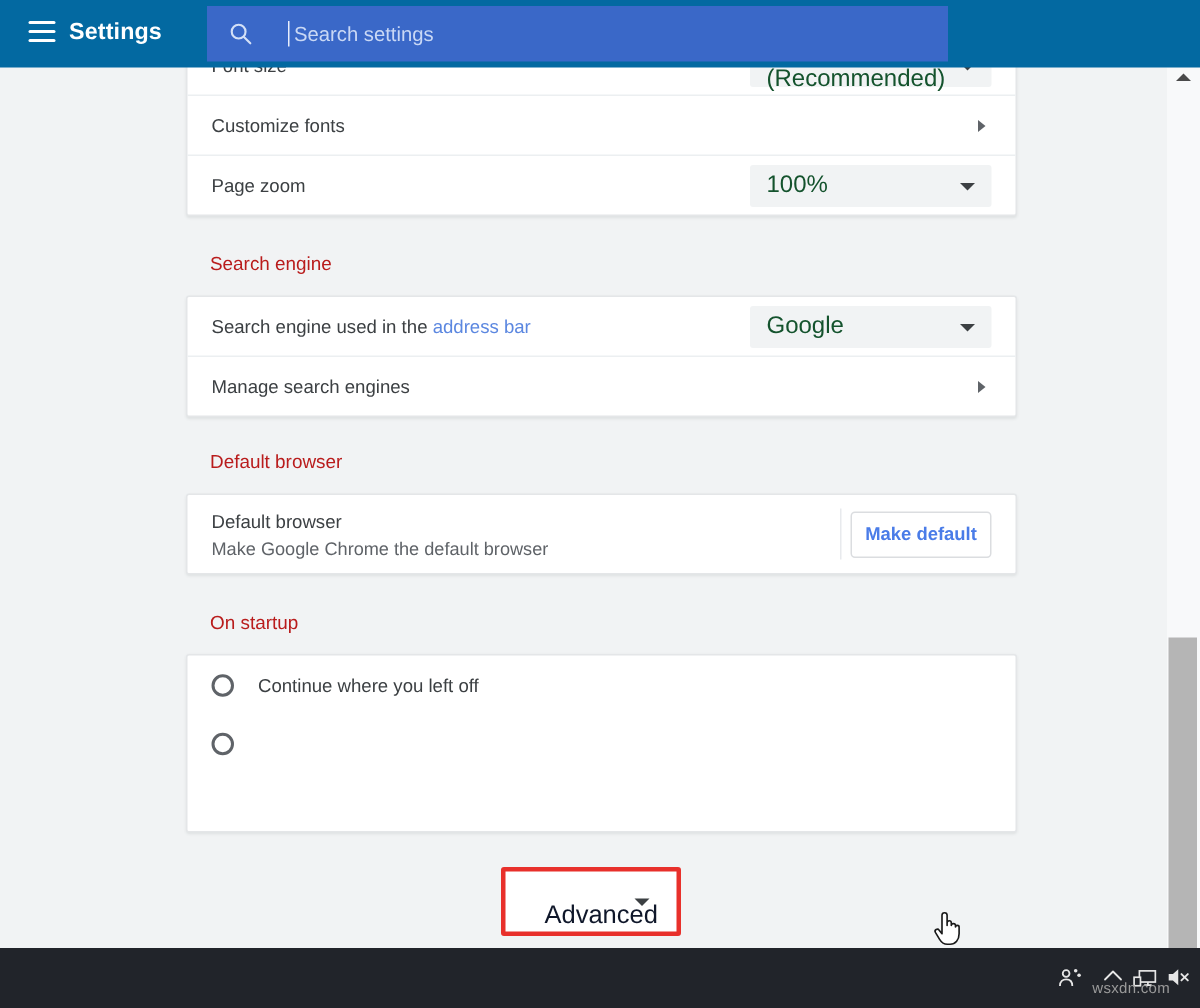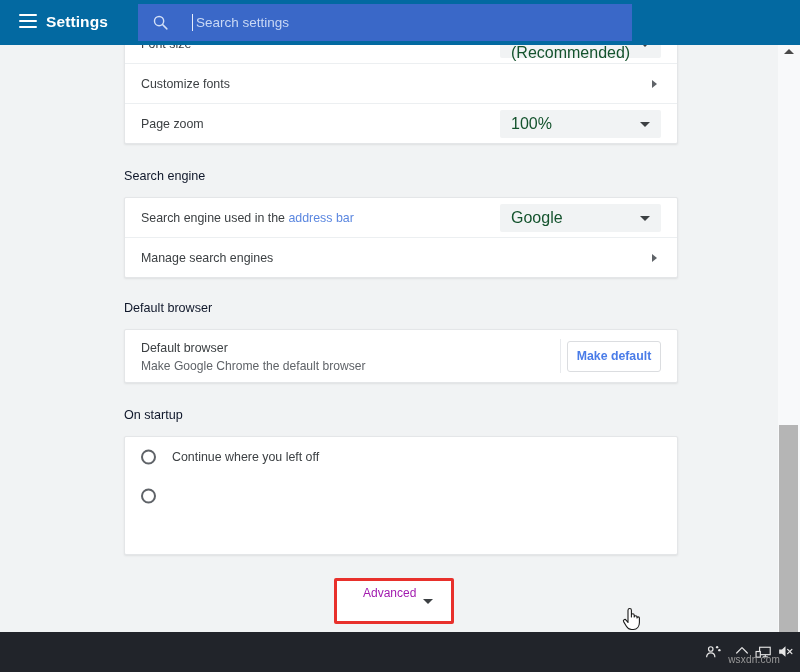--- a/index.html
+++ b/index.html
@@ -92,22 +92,22 @@
     position: absolute;
     left: 124px;
     width: 552px;
     background: #ffffff;
     border: 1px solid #e4e6e8;
     border-radius: 2px;
     box-shadow: 0 1px 2px rgba(60,64,67,.10);
   }
   .section-title {
     position: absolute;
-    left: 124px;
-    color: #0f172a;
+    left: 140px;
+    color: #b91c1c;
     font-size: 12.6px;
   }
   .row {
     position: relative;
     height: 39px;
     border-bottom: 1px solid #eceff1;
     cursor: pointer;
   }
   .row:last-child { border-bottom: none; }
   .row-label {
@@ -256,23 +256,23 @@
     box-sizing: border-box;
   }
   #advanced-btn {
     position: absolute;
     left: 0; top: 0;
     width: 114px; height: 40px;
     cursor: pointer;
   }
   #advanced-label {
     position: absolute;
-    left: 26px; top: 5px;
-    color: #a21caf;
-    font-size: 12px;
+    left: 26px; top: 19px;
+    color: #0f172a;
+    font-size: 17px;
   }
   #advanced-arrow {
     position: absolute;
     left: 86px; top: 18px;
     width: 0; height: 0;
     border-top: 5px solid #3c4043;
     border-left: 5px solid transparent;
     border-right: 5px solid transparent;
   }
 

